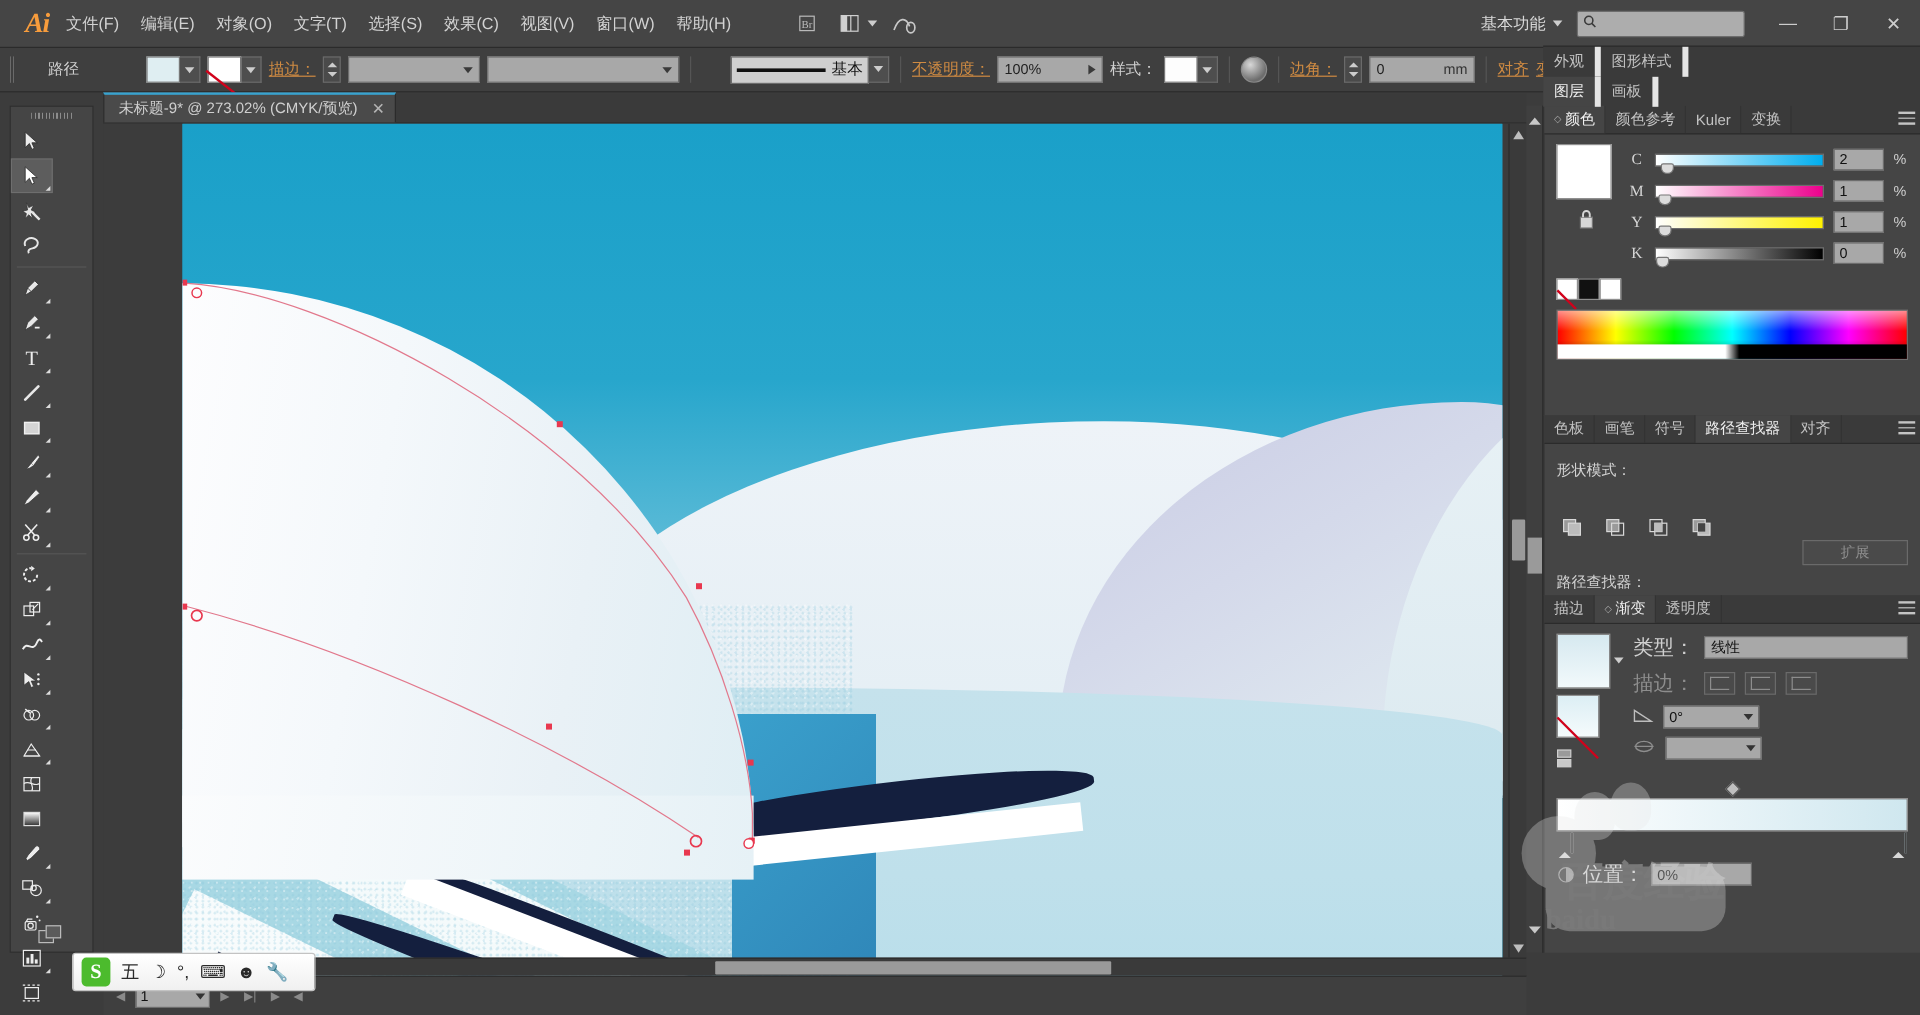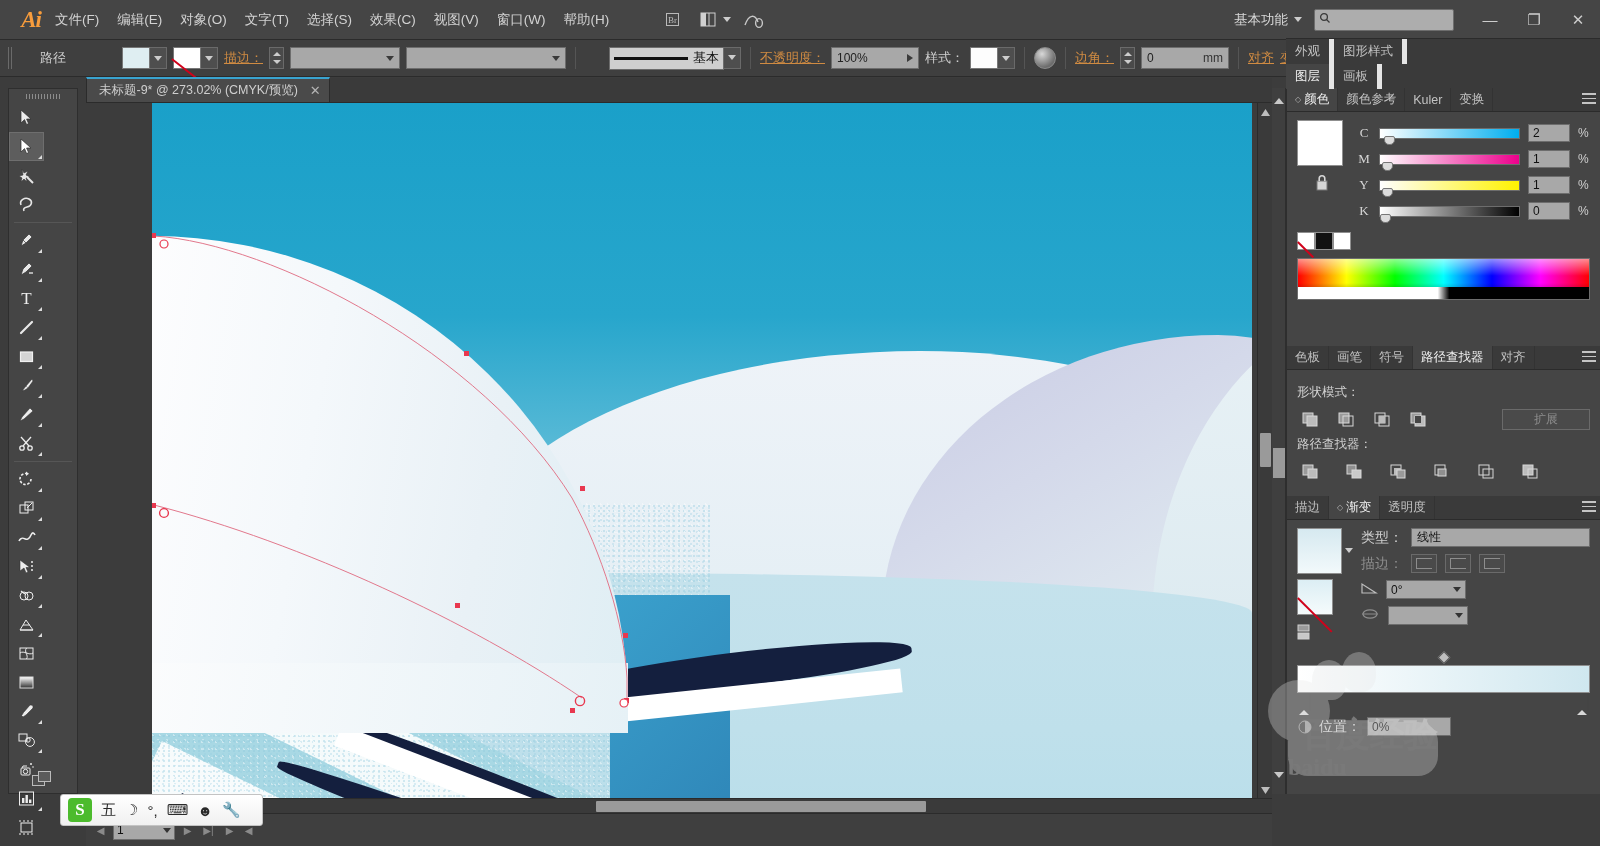--- a/index.html
+++ b/index.html
@@ -302,27 +302,27 @@
   .spectrum .shade{position:absolute;inset:0;background:linear-gradient(to bottom,rgba(255,255,255,.55),rgba(255,255,255,0) 42%, rgba(0,0,0,.0) 60%, rgba(0,0,0,.45));}
 
   
   .sectitle{color:#d2d2d2;font-size:12.5px;margin:6px 0 7px;}
   .pfrow{display:flex;align-items:center;gap:10px;}
   .pfbtn{
     width:26px;height:22px;display:flex;align-items:center;justify-content:center;
   }
   .pf-expand{
     margin-left:auto;width:88px;height:21px;background:#4a4a4a;border:1px solid #6a6a6a;
-    color:#8d8d8d;font-size:12px;display:flex;align-items:center;justify-content:center;
+    color:#8d8d8d;font-size:12px;display:flex;align-items:center;justify-content:center;margin-top:42px;
   }
   .pfrow2{display:flex;align-items:center;gap:18px;}
 
   
   .grow{display:flex;align-items:center;gap:8px;margin-bottom:7px;}
-  .glabel{color:#cfcfcf;font-size:14px;white-space:nowrap;}
+  .glabel{color:#cfcfcf;font-size:17px;white-space:nowrap;}
   .glabel.dim{color:#8d8d8d;}
   .gcombo{flex:1;height:19px;background:#a8a8a8;border:1px solid #6d6d6d;color:#111;font-size:12px;
     display:flex;align-items:center;padding:0 5px;}
   .gthumb{width:48px;height:46px;border:1px solid #8f8f8f;background:linear-gradient(to bottom,#d6e9f0,#f2f9fb);}
   .gthumb2{width:36px;height:36px;border:1px solid #8f8f8f;background:linear-gradient(to bottom,#dceef4,#f5fbfc);position:relative;margin-top:5px;}
   .gthumb2:after{content:"";position:absolute;left:0;top:50%;width:141%;height:1.5px;background:#d0021b;transform:rotate(45deg);transform-origin:left center;}
   .strokebtn{width:26px;height:19px;border:1px solid #6a6a6a;background:#4a4a4a;position:relative;}
   .strokebtn i{position:absolute;left:4px;top:3px;right:4px;bottom:3px;border:1px solid #8d8d8d;border-right:none;}
   .anglebox{width:80px;height:19px;background:#a8a8a8;border:1px solid #6d6d6d;color:#111;font-size:12px;
     display:flex;align-items:center;padding:0 4px;}

